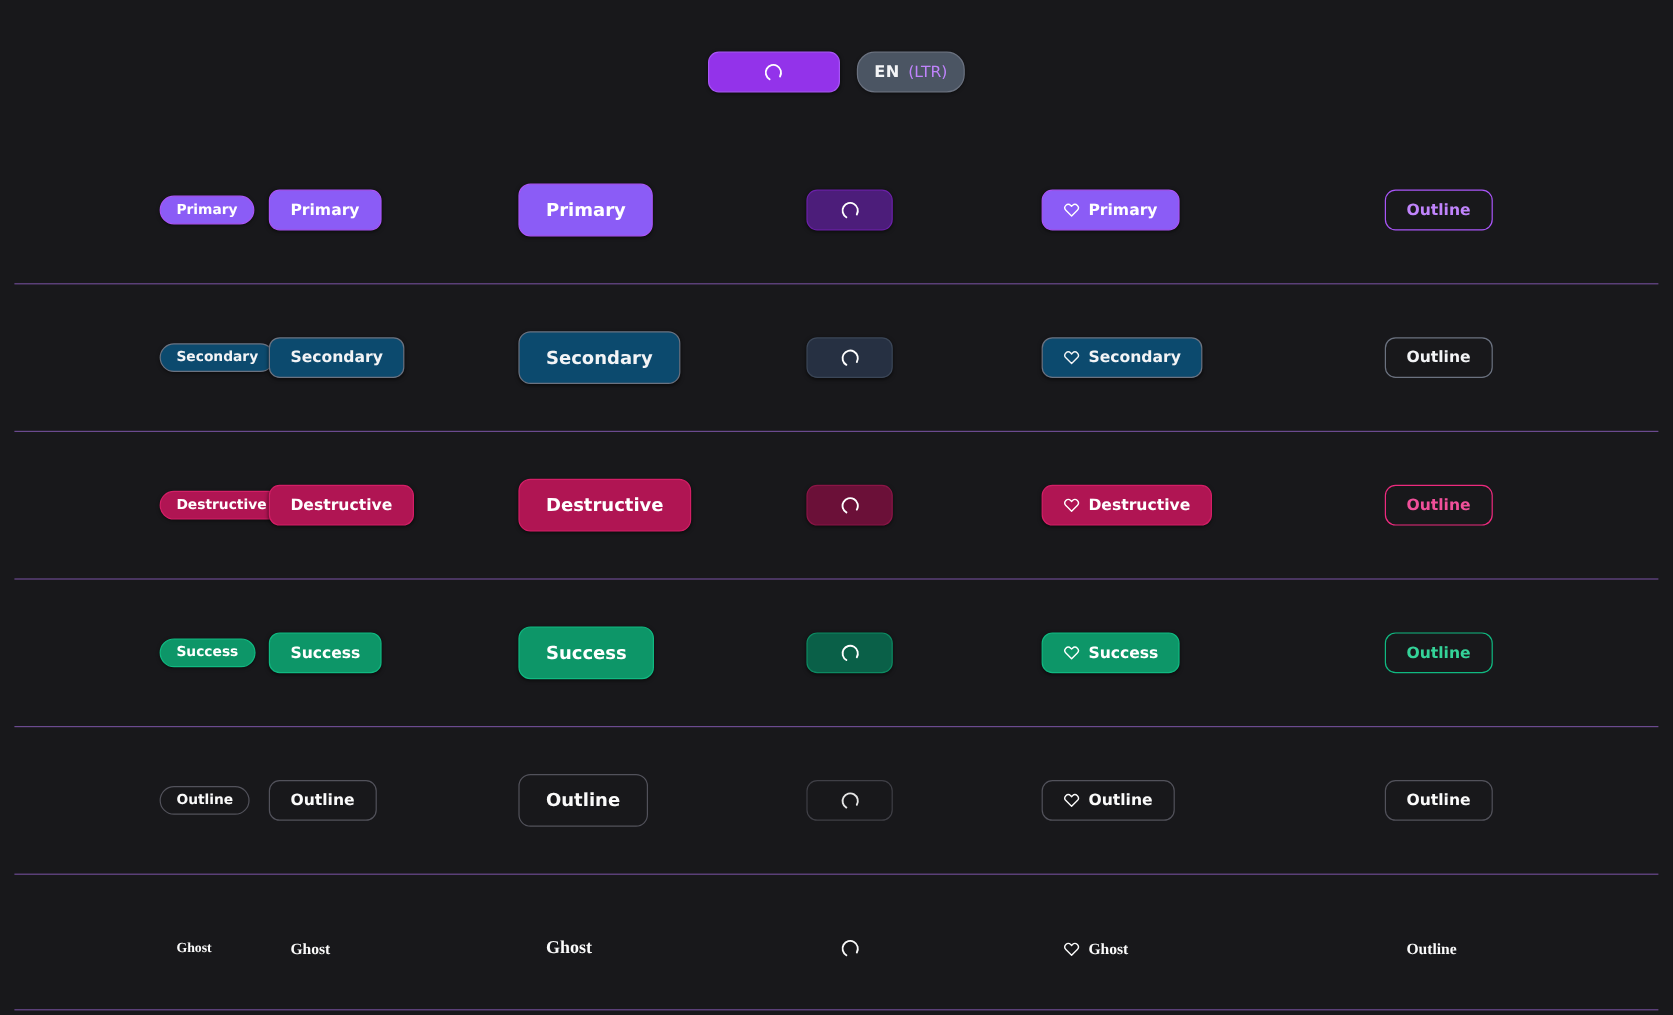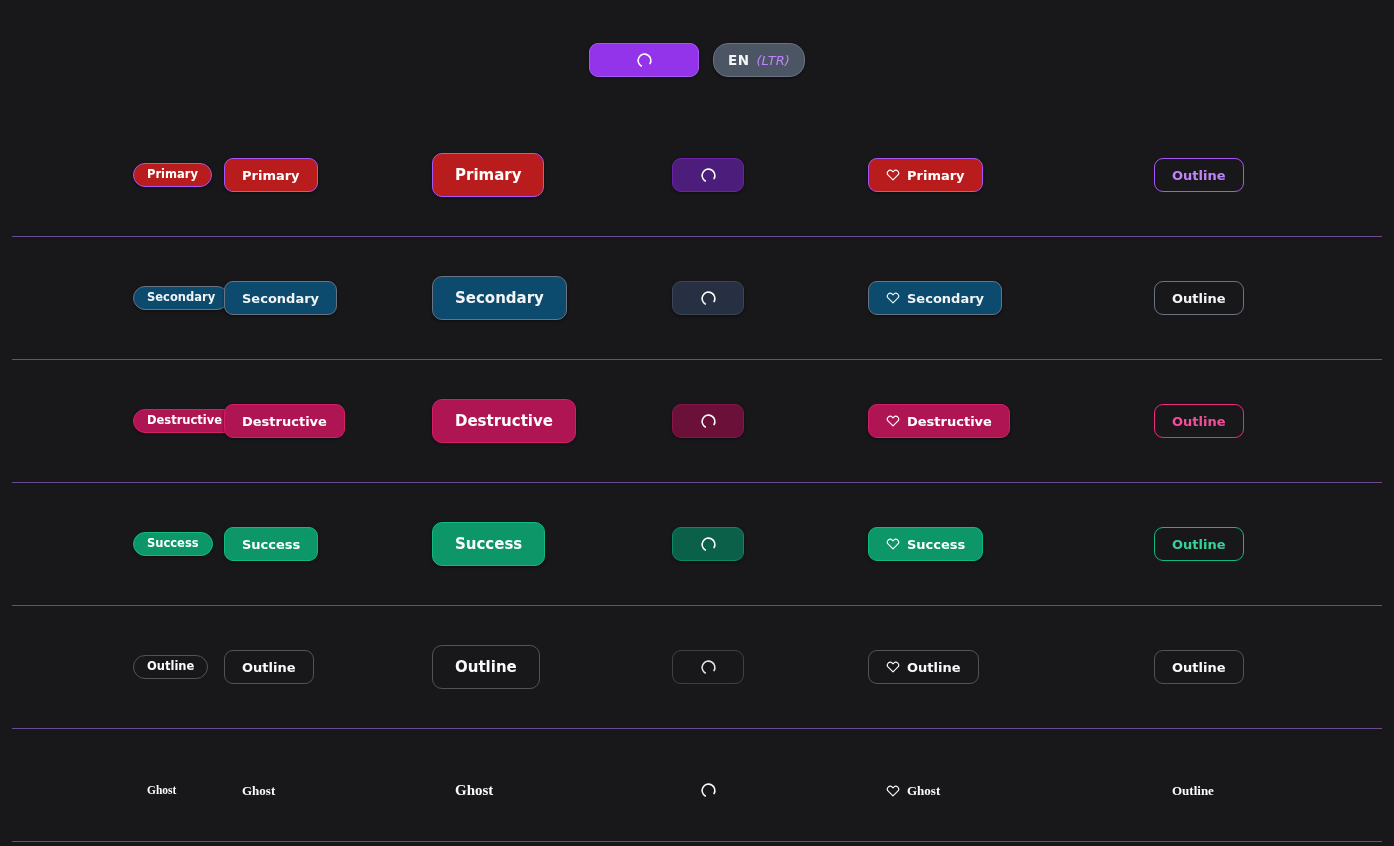--- a/index.html
+++ b/index.html
@@ -54,21 +54,20 @@
   }
   .locale-code {
     font-size: 13.5px;
     font-weight: bold;
     color: #f3f4f6;
     letter-spacing: 0.4px;
   }
   .locale-dir {
     font-size: 13px;
     color: #c084fc;
-    font-style: italic;
   }
 
   
   .rows { padding: 0 12px; }
 
   .variant-row {
     height: 123px;
     display: flex;
     align-items: center;
     border-bottom: 1px solid #6b4a8f;
@@ -110,21 +109,21 @@
   
   .size-sm  { height: 24px; padding: 0 13px; font-size: 11.5px; border-radius: 12px; }
   .size-md  { height: 34px; padding: 0 17px; font-size: 13px;   border-radius: 9px; }
   .size-lg  { height: 44px; padding: 0 22px; font-size: 15px;   border-radius: 10px; }
   .size-ico { height: 34px; width: 72px;     padding: 0;        border-radius: 9px; }
   .size-ghost-lg { height: 44px; padding: 0 22px; font-size: 15px; border-radius: 10px; }
 
   .shadowed { box-shadow: 0 1px 3px rgba(0,0,0,0.5); }
 
   
-  .v-primary      { background: #b91c1c; border-color: #a855f7; color: #ffffff; }
+  .v-primary      { background: #8b5cf6; border-color: #a855f7; color: #ffffff; }
   .v-primary-dim  { background: #4c1d7a; border-color: #6b21a8; color: #e9d5ff; }
   .v-primary-out  { background: transparent; border-color: #a855f7; color: #c084fc; }
 
   .v-secondary     { background: #0c4a6e; border-color: #6b7280; color: #f3f4f6; }
   .v-secondary-dim { background: #263042; border-color: #3b4657; color: #cbd5e1; }
   .v-secondary-out { background: transparent; border-color: #6b7280; color: #f3f4f6; }
 
   .v-destructive     { background: #b01553; border-color: #d41e66; color: #ffffff; }
   .v-destructive-dim { background: #6b1038; border-color: #8a1546; color: #fbcfe8; }
   .v-destructive-out { background: transparent; border-color: #ec2a7e; color: #f0509a; }

